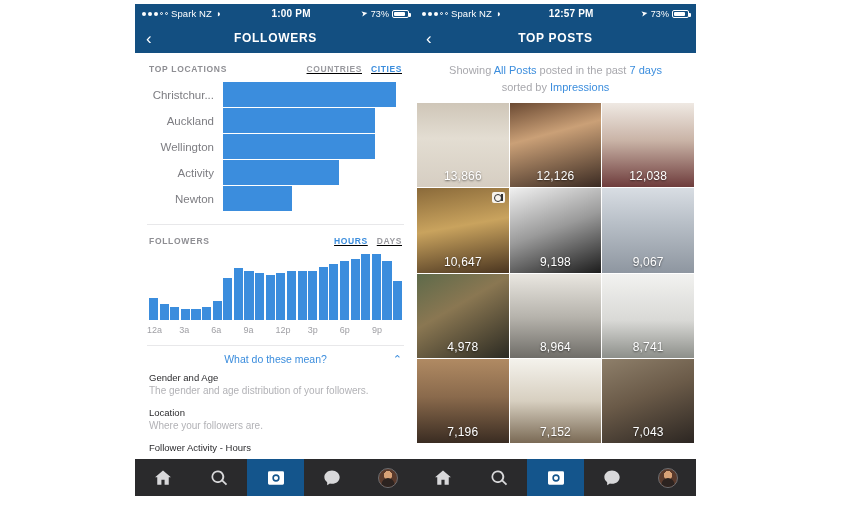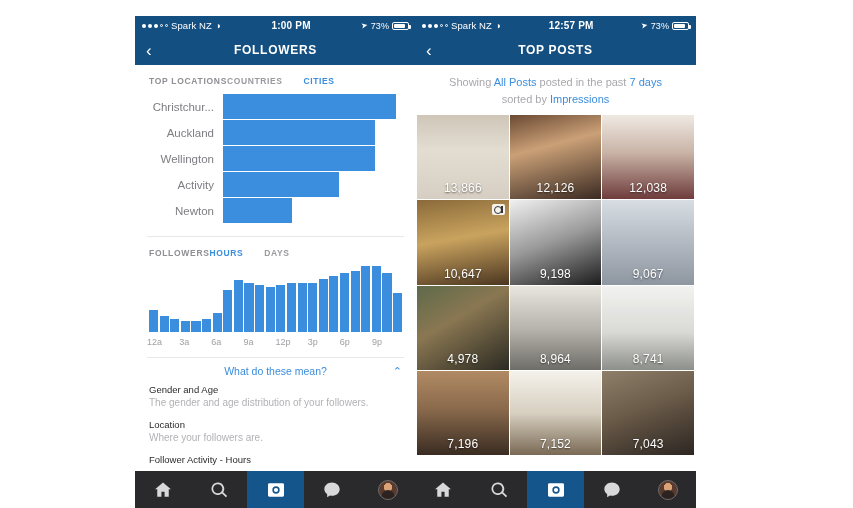--- a/index.html
+++ b/index.html
@@ -11,21 +11,21 @@
   }
   .stage {
     position: relative;
     width: 853px; height: 508px;
     background: #ffffff;
   }
 
   
   .phone {
     position: absolute;
-    top: 16px;
+    top: 4px;
     width: 281px;
     height: 492px;
     background: #ffffff;
     overflow: hidden;
   }
   #phone-left  { left: 135px; }
   #phone-right { left: 415px; }
 
   
   .statusbar {
@@ -76,25 +76,25 @@
     width: 100%; text-align: center;
     font-size: 12px; font-weight: bold; letter-spacing: .7px;
   }
 
   
   .content { height: 406px; background: #fff; position: relative; overflow: hidden; }
 
   
   .section { background: #fff; }
   .sec-head {
-    display: flex; align-items: center; 
+    display: flex; align-items: center; justify-content: space-between;
     padding: 11px 14px 6px 14px;
   }
   .sec-title { font-size: 8.5px; color: #8e8e93; letter-spacing: .7px; font-weight: bold; }
-  .seg { display: flex; gap: 21px; }
+  .seg { display: flex; gap: 9px; text-decoration: underline; }
   .seg-opt { font-size: 8.5px; letter-spacing: .6px; color: #9a9a9f; font-weight: bold; cursor: pointer; }
   .seg-opt.active { color: #3b8ddd; }
 
   .barchart { padding: 2px 20px 10px 12px; }
   .barrow { display: flex; align-items: center; height: 25px; margin-bottom: 1px; }
   .barlabel {
     width: 76px; text-align: right; padding-right: 9px;
     font-size: 11.5px; color: #7d7d82; white-space: nowrap; overflow: hidden;
   }
   .bartrack { flex: 1; height: 25px; position: relative; }

